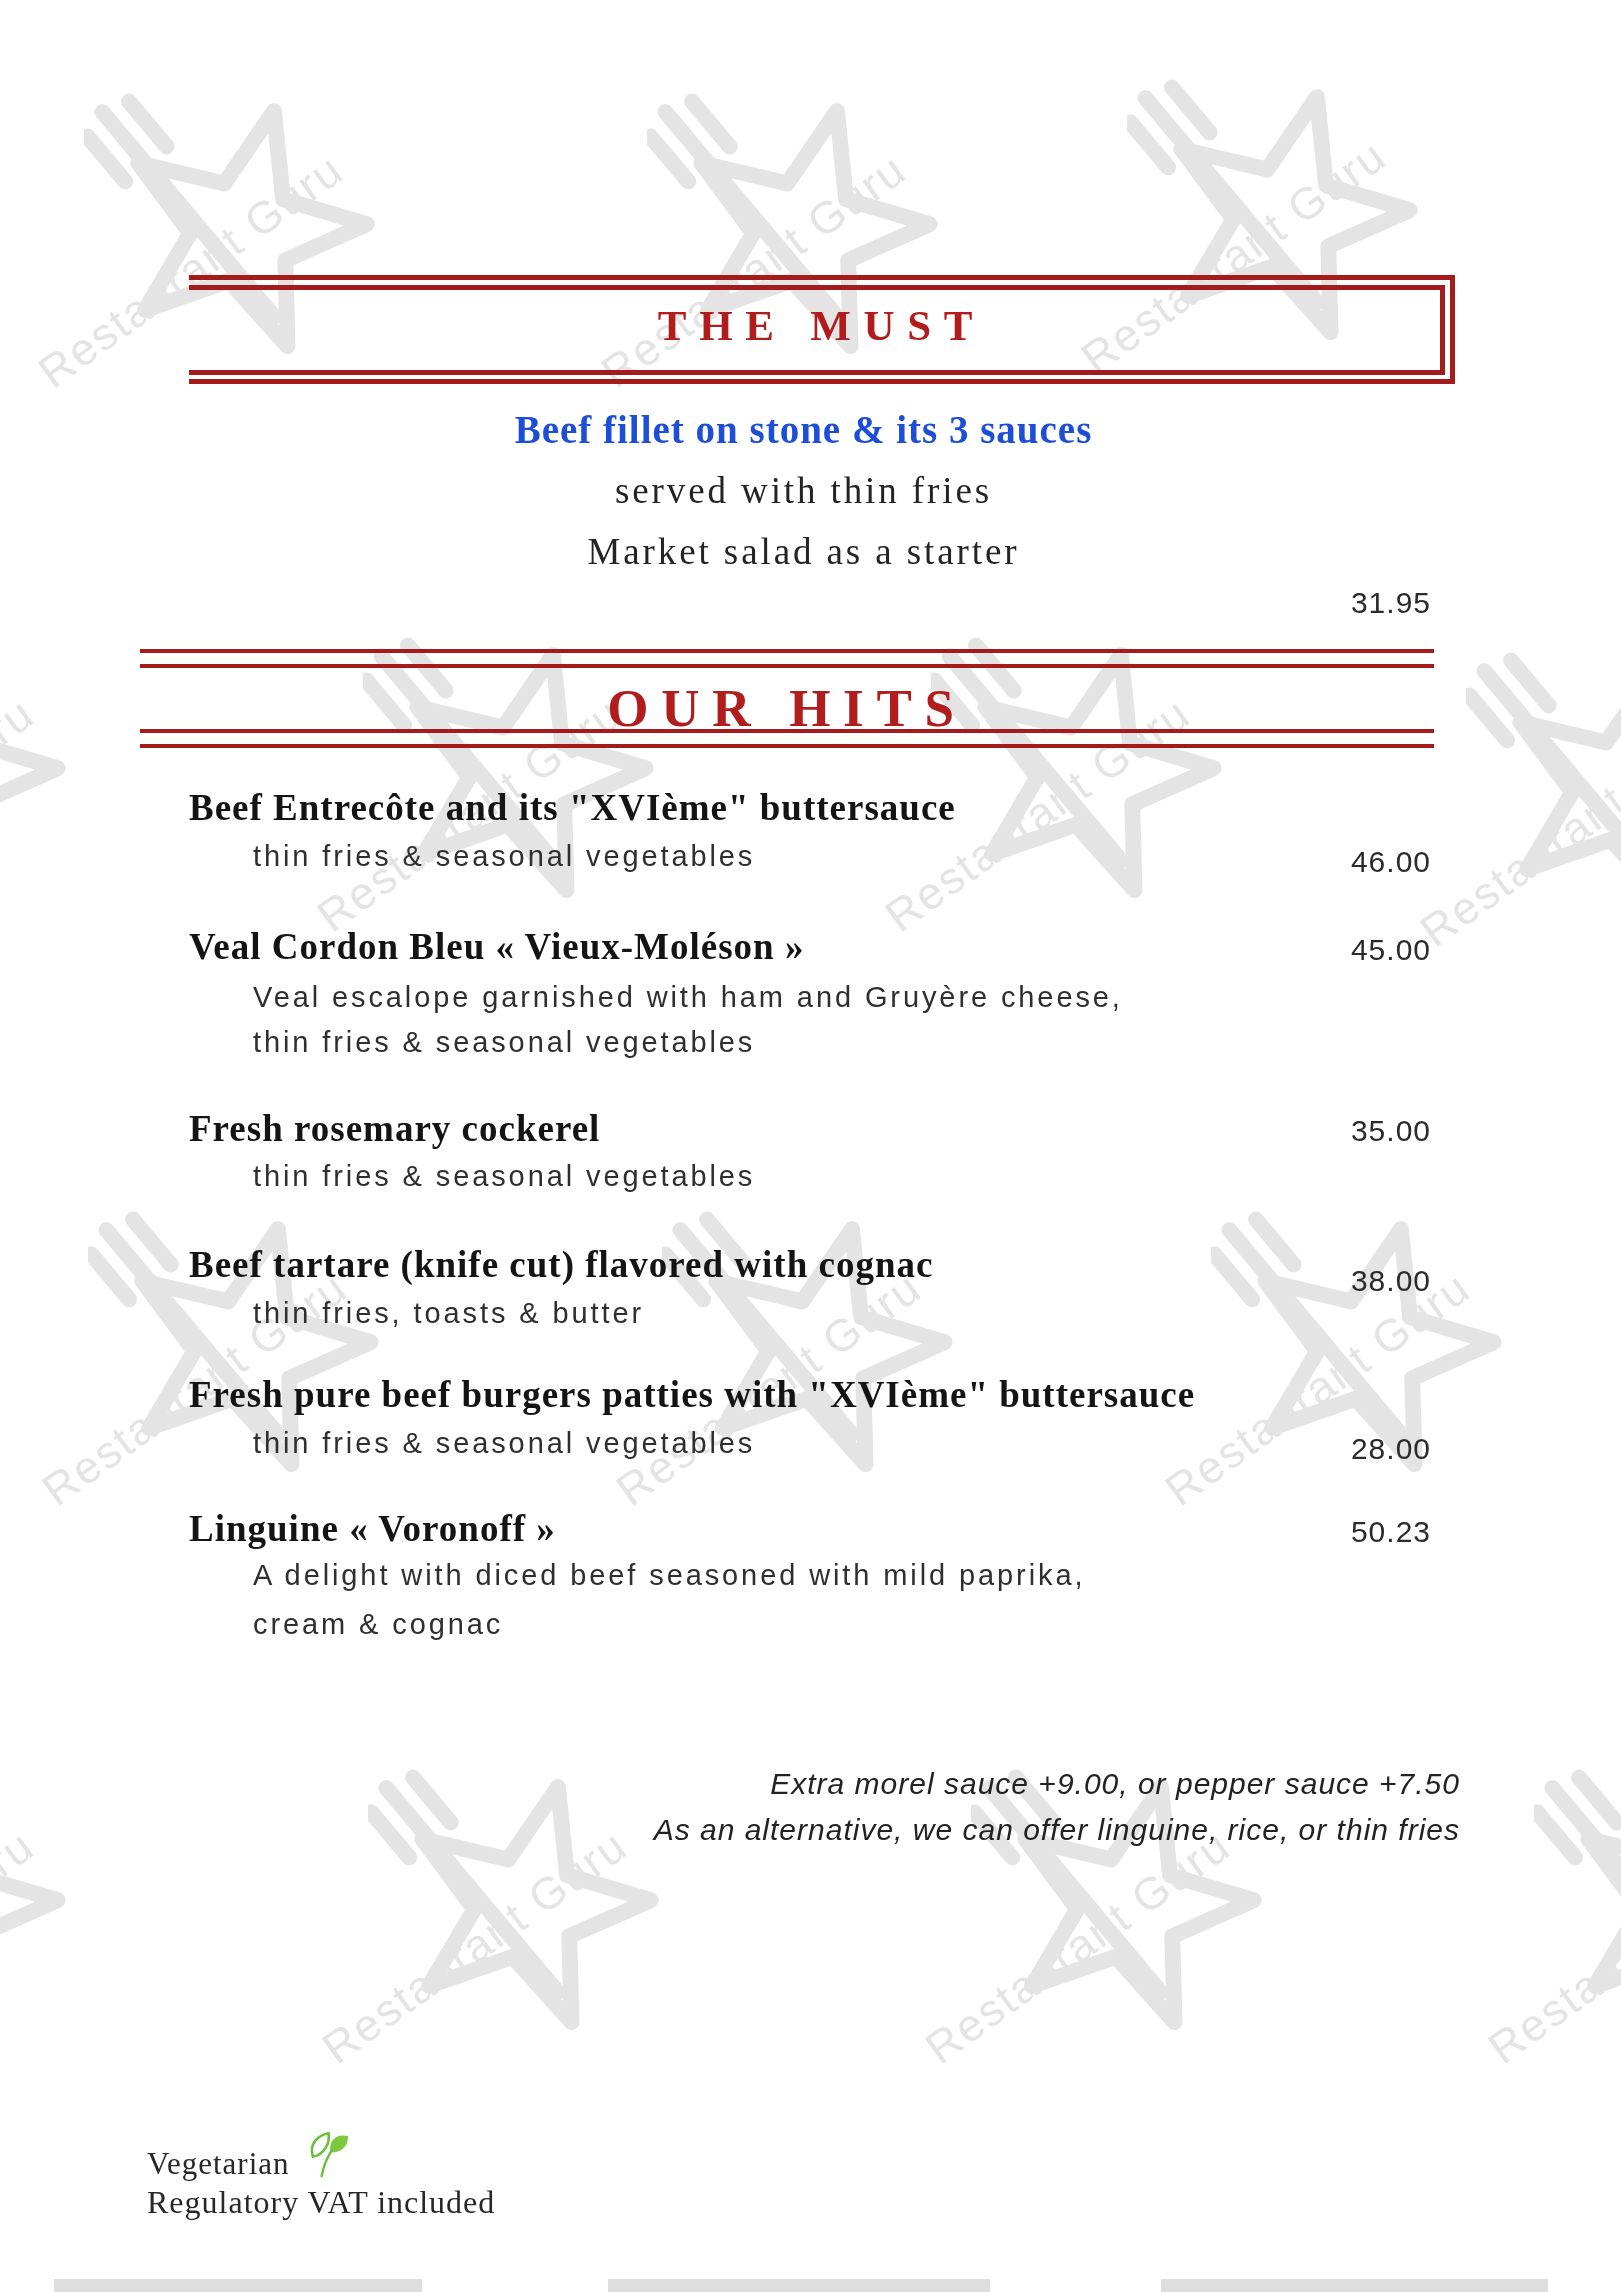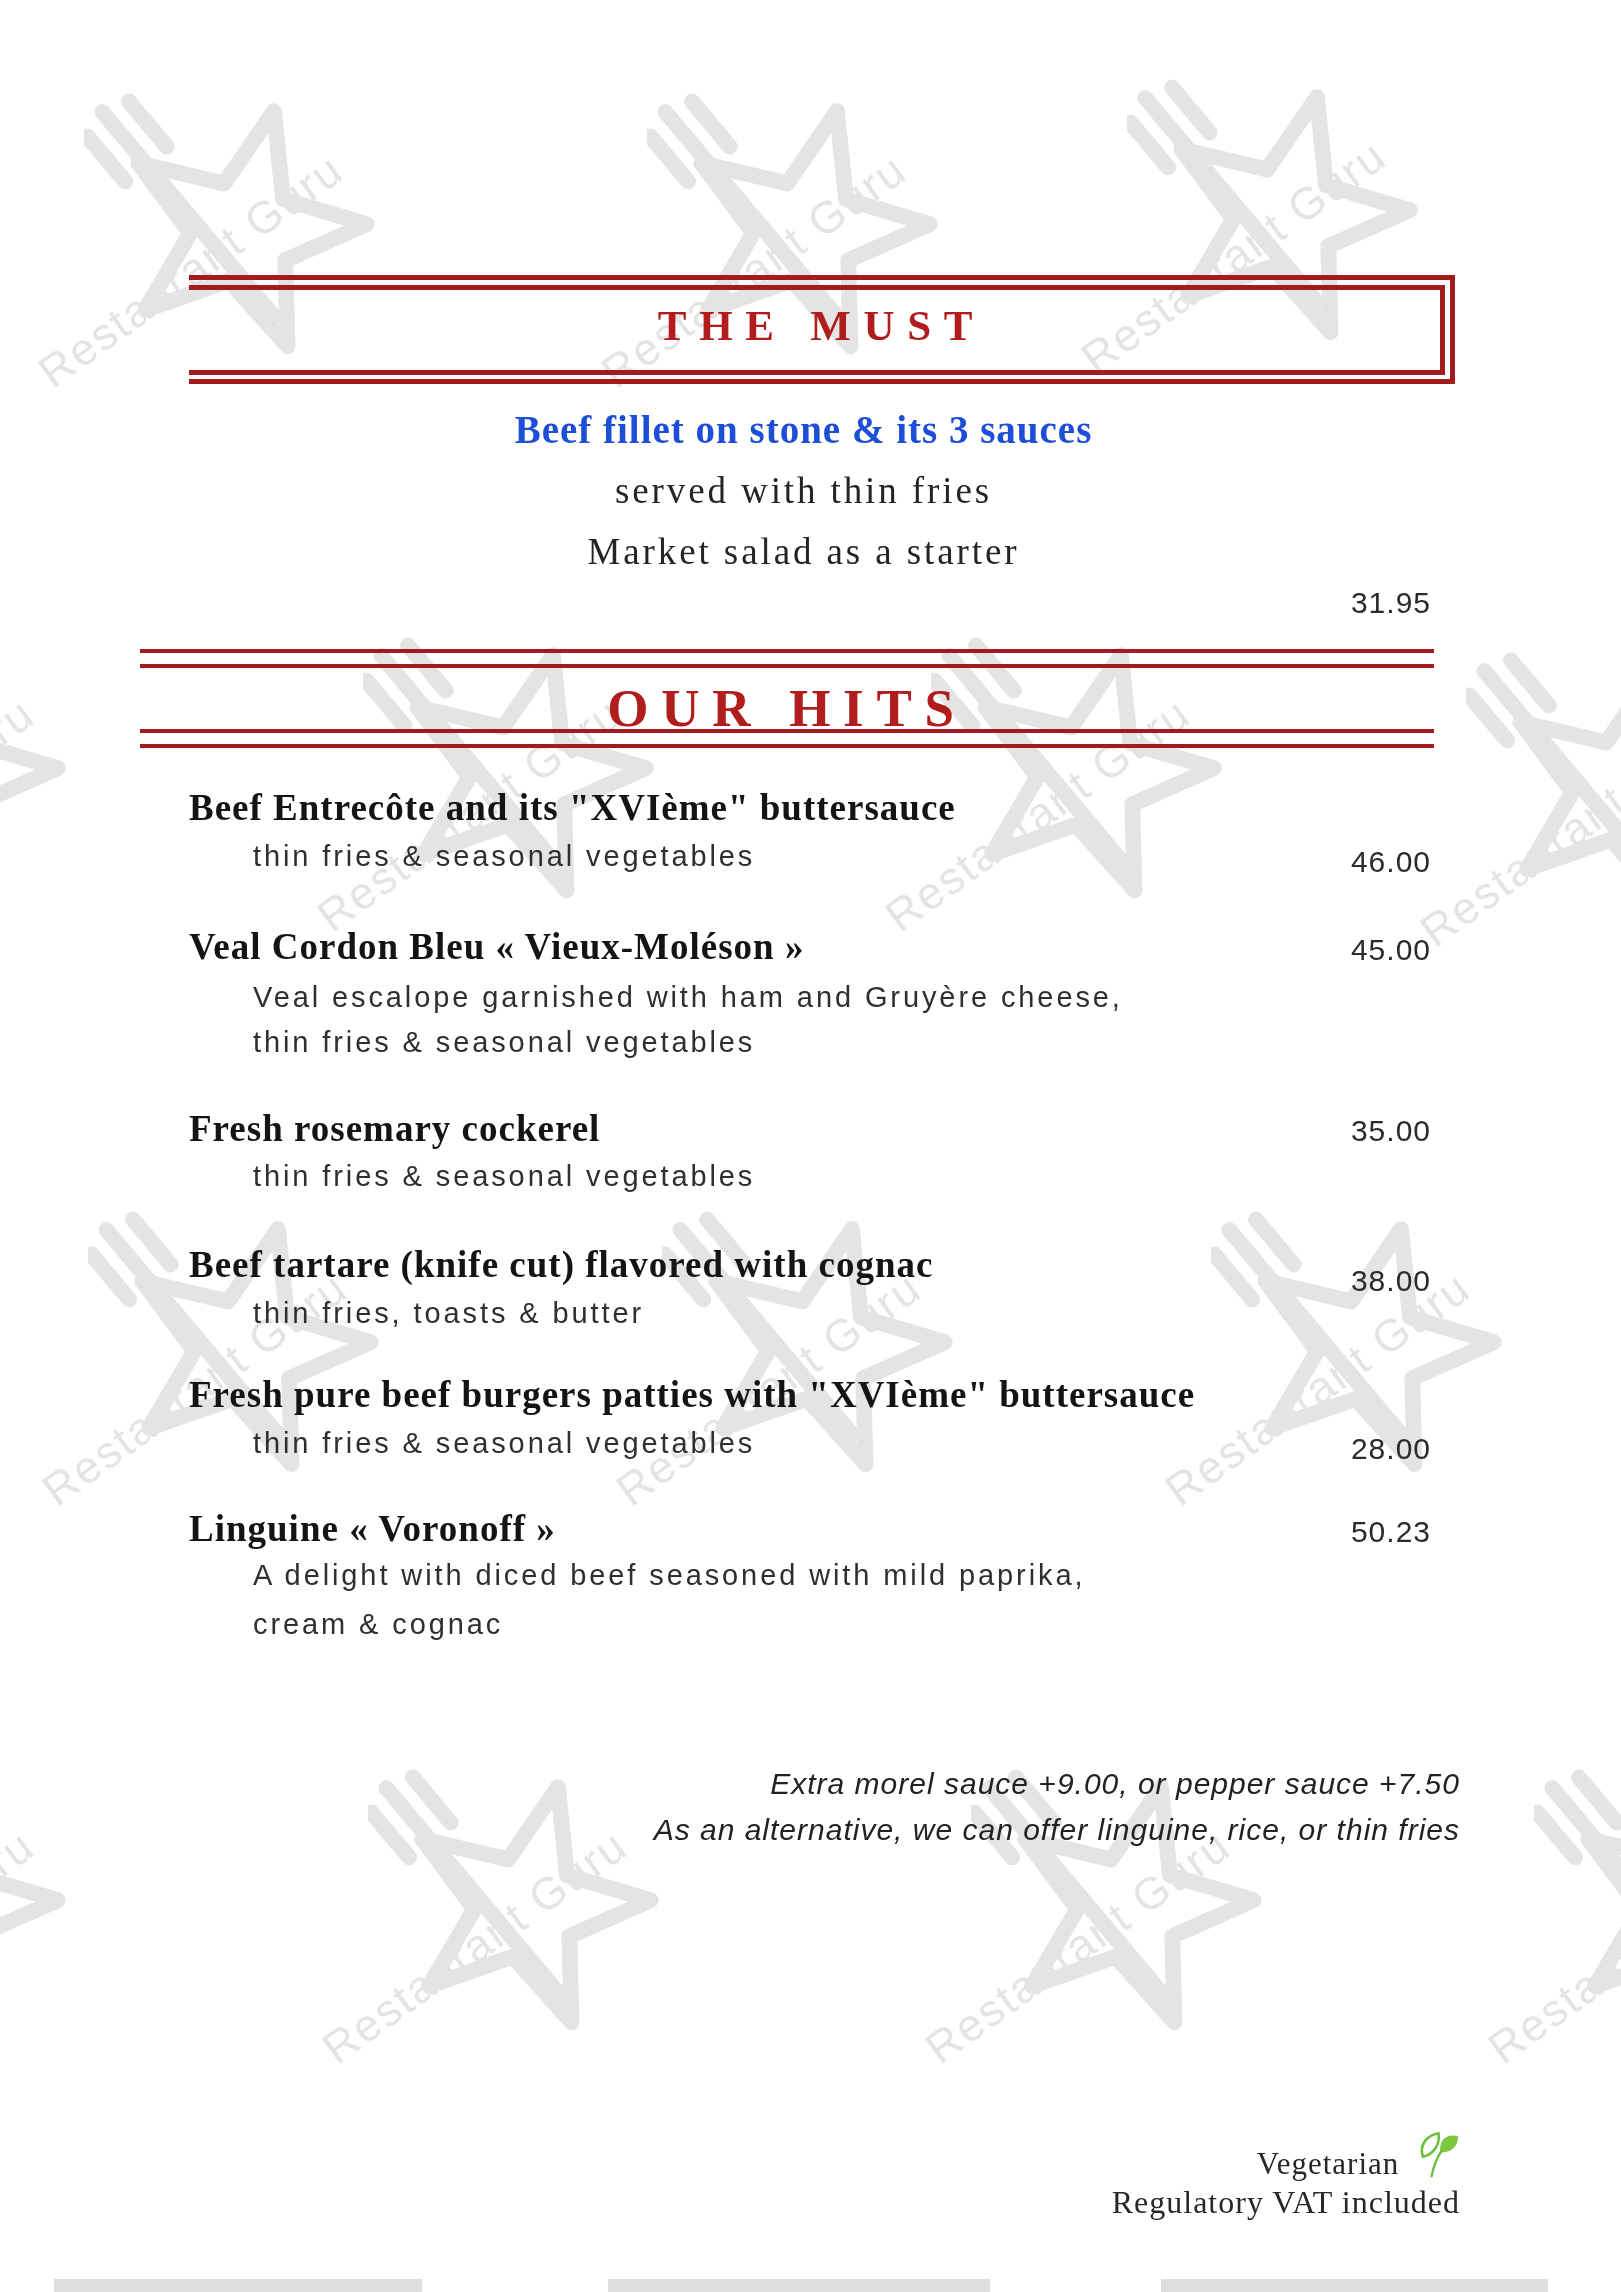--- a/index.html
+++ b/index.html
@@ -64,21 +64,21 @@
     font-family:"Liberation Sans", sans-serif;
     font-size:30px;color:#2b2b2b;letter-spacing:1px;
   }
   
   .note{
     font-family:"Liberation Sans", sans-serif;
     font-style:italic;font-size:30px;color:#222;letter-spacing:1px;text-align:right;
   }
   .footer-line{
     position:absolute;left:147px;width:1313px;
-    text-align:right;font-size:31px;color:#272727;letter-spacing:1px;
+    text-align:left;font-size:31px;color:#272727;letter-spacing:1px;
   }
   .footer-line .leaf{
     display:inline-block;width:45px;height:47px;
     vertical-align:middle;margin-left:15.7px;transform:translateY(-11.8px);
   }
   .footer-vat{font-size:32px;color:#272727;letter-spacing:1px;}
 </style>
 </head>
 <body>
 

